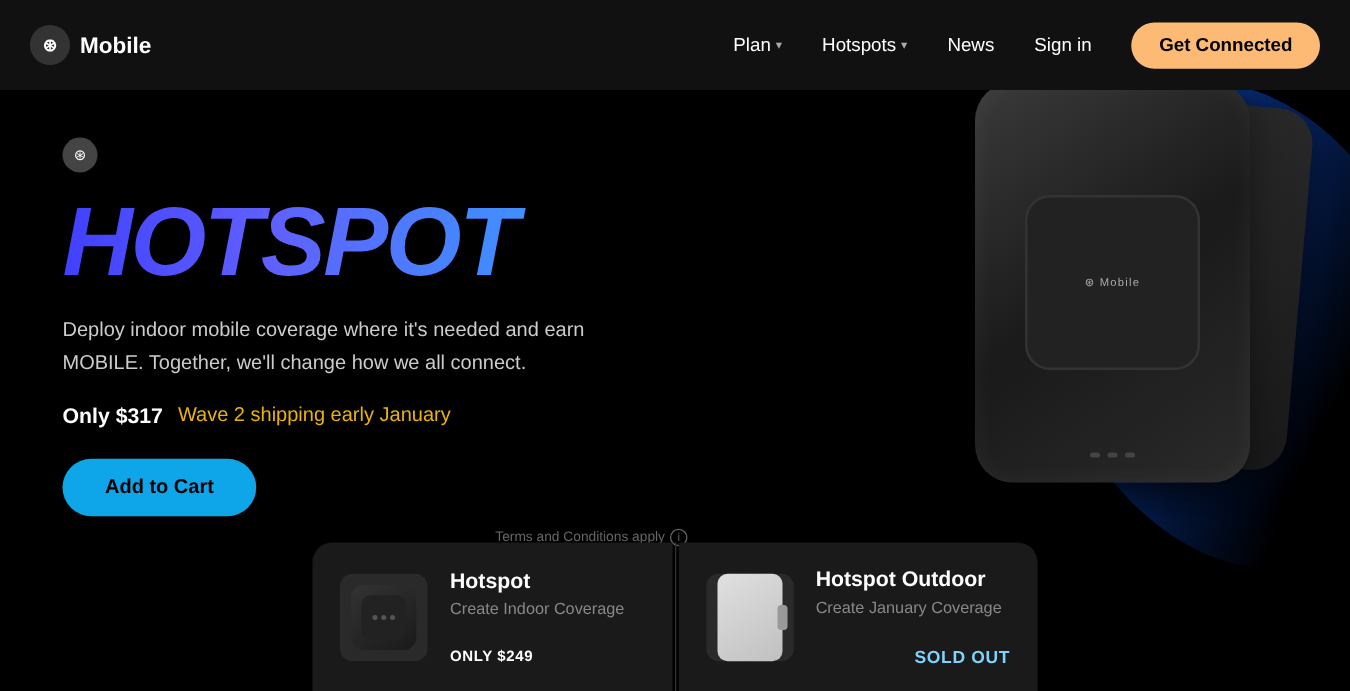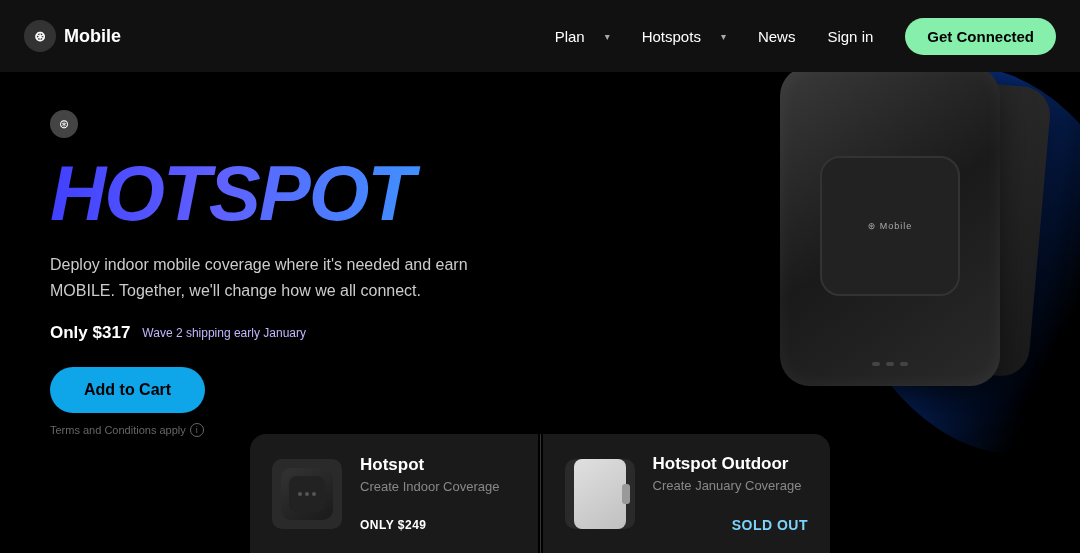--- a/index.html
+++ b/index.html
@@ -48,28 +48,28 @@
       align-items: center;
       gap: 8px;
     }
     .nav-link {
       color: #fff;
       font-size: 15px;
       padding: 8px 12px;
       cursor: pointer;
       display: flex;
       align-items: center;
-      gap: 20px;
+      gap: 4px;
     }
     .nav-chevron {
       font-size: 10px;
       color: #aaa;
     }
     .nav-btn-get-connected {
-      background: #86efac;
+      background: #fdba74;
       color: #000;
       border: none;
       border-radius: 30px;
       padding: 10px 22px;
       font-size: 15px;
       font-weight: 600;
       cursor: pointer;
       margin-left: 12px;
     }
 
@@ -236,22 +236,22 @@
       align-items: center;
       gap: 12px;
       margin-bottom: 24px;
     }
     .price-text {
       color: #fff;
       font-size: 17px;
       font-weight: 600;
     }
     .wave-shipping {
-      color: #c4b5fd;
-      font-size: 12px;
+      color: #eab308;
+      font-size: 16px;
       cursor: pointer;
       text-decoration: none;
     }
 
     .add-to-cart-btn {
       background: #0ea5e9;
       color: #000;
       border: none;
       border-radius: 30px;
       padding: 14px 34px;
@@ -261,20 +261,21 @@
       display: block;
       margin-bottom: 10px;
     }
 
     .terms-text {
       color: #666;
       font-size: 11px;
       display: flex;
       align-items: center;
       gap: 4px;
+      justify-content: flex-end;
     }
     .terms-icon {
       width: 14px;
       height: 14px;
       border: 1px solid #666;
       border-radius: 50%;
       display: inline-flex;
       align-items: center;
       justify-content: center;
       font-size: 9px;

